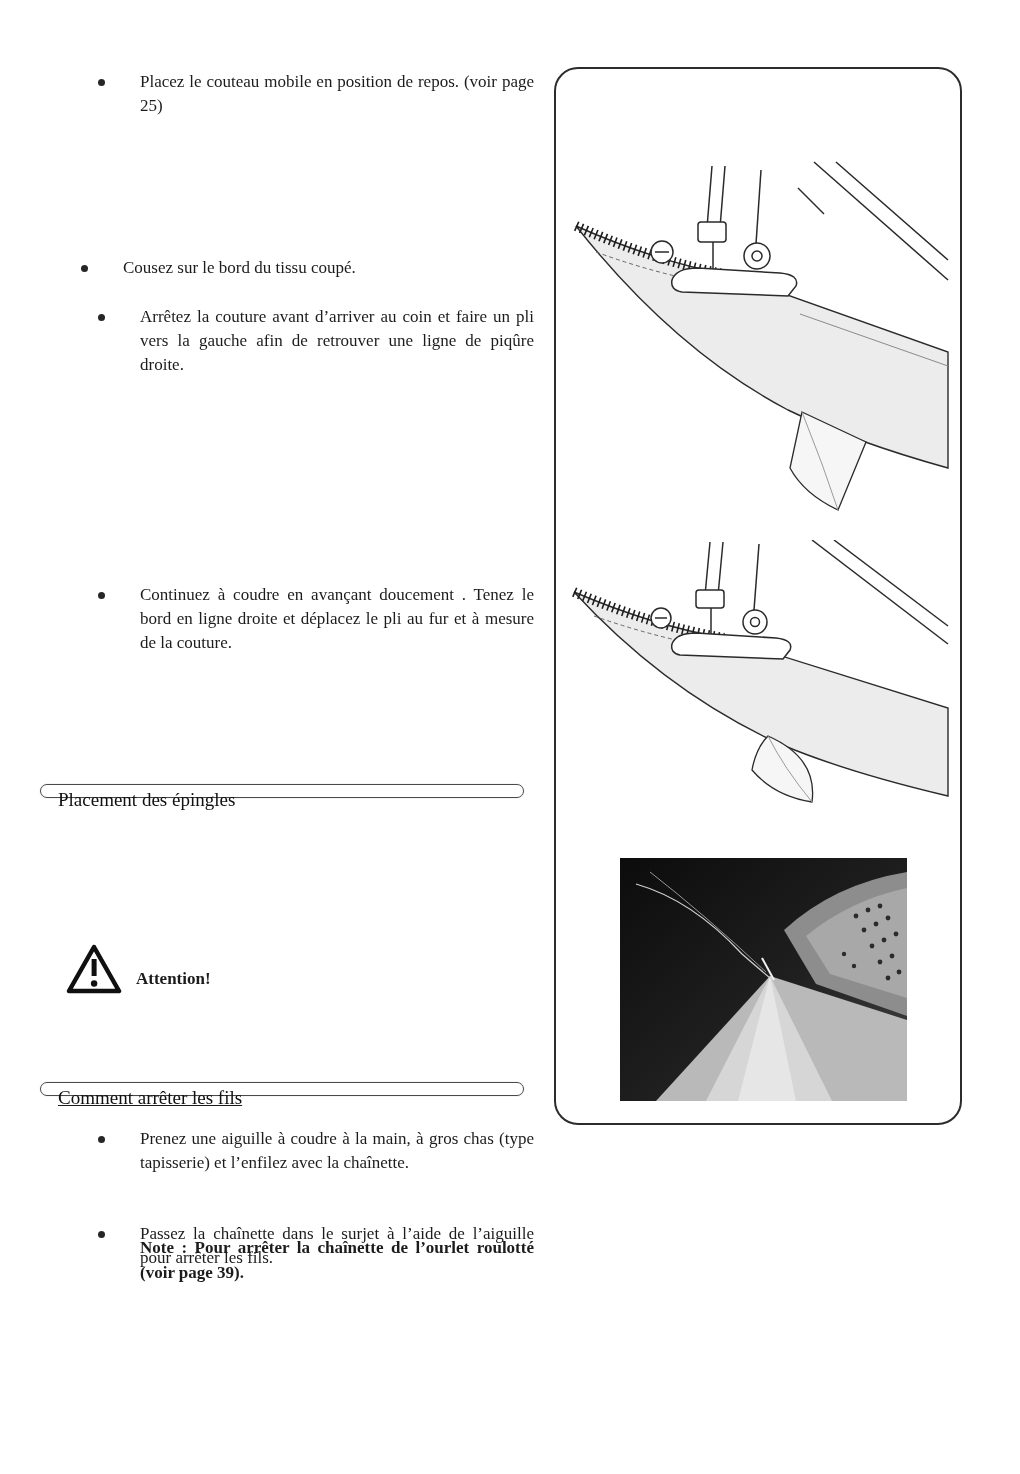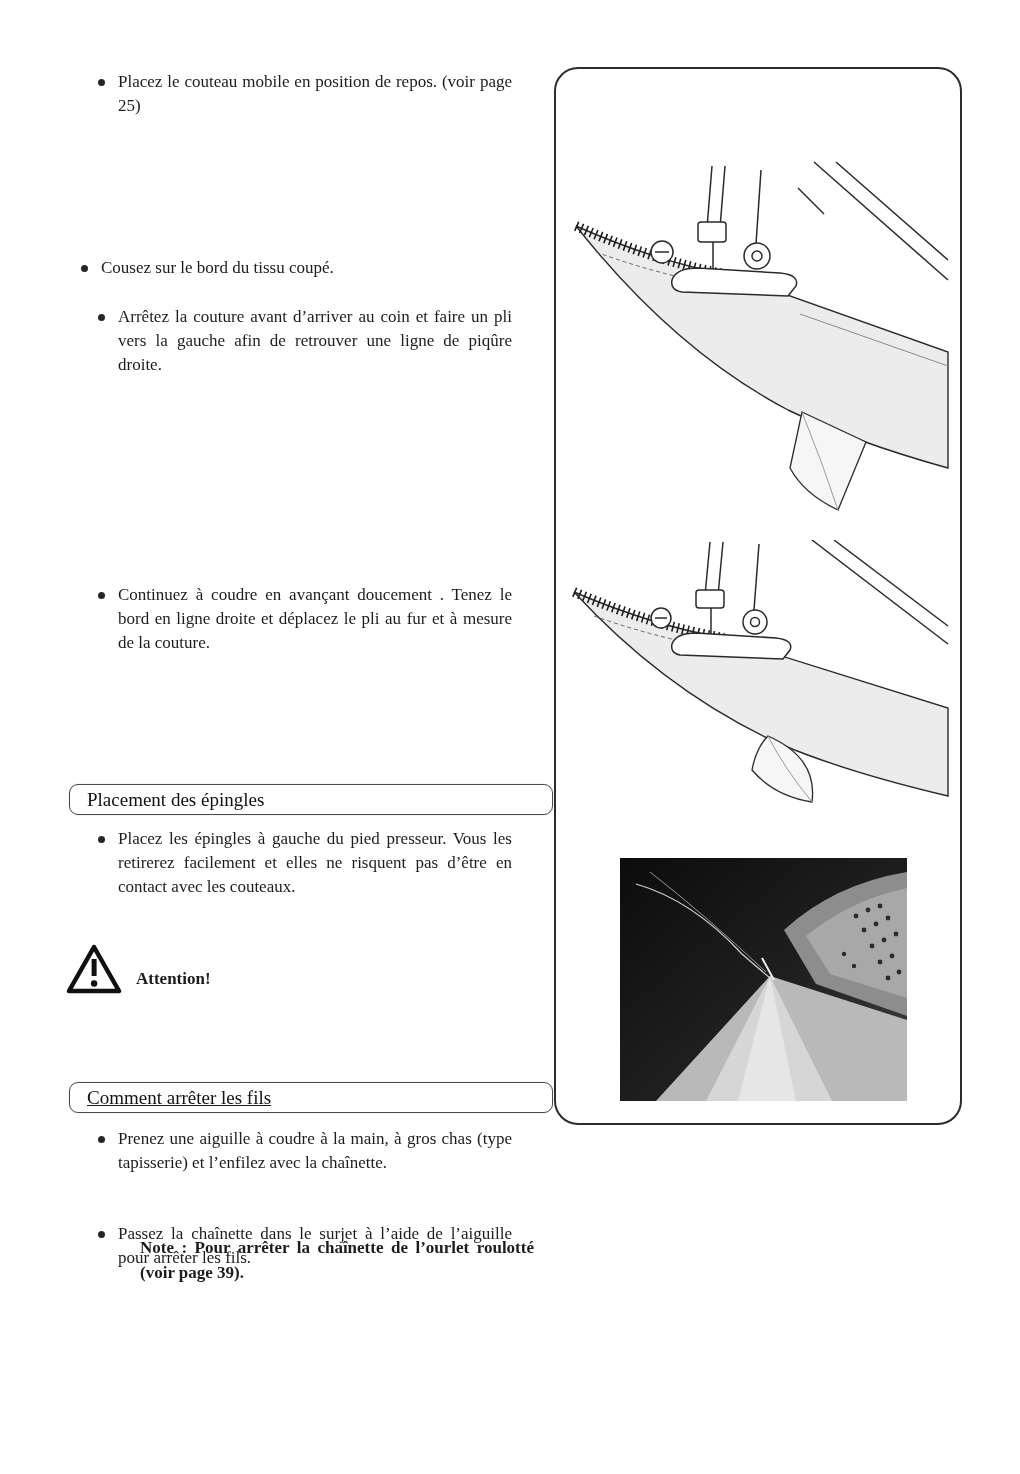--- a/index.html
+++ b/index.html
@@ -17,31 +17,31 @@
     width:436px;
   }
   .bullet .dot {
     position:absolute;
     left:0; top:9px;
     width:7px; height:7px;
     border-radius:50%;
     background:#262626;
   }
   .bullet .txt {
-    margin-left:20px;
+    margin-left:42px;
     width:394px;
     font-size:17px;
     line-height:24px;
     text-align:justify;
   }
   .section-box {
     position:absolute;
-    left:69px;
+    left:40px;
     width:484px;
-    height:31px;
+    height:14px;
     border:1px solid #4a4a4a;
     border-radius:9px;
     background:#fff;
     box-shadow:0 0 0 1px rgba(0,0,0,0.04);
   }
   .section-box .t {
     font-size:19px;
     line-height:29px;
     padding-left:17px;
     color:#111;
@@ -117,24 +117,20 @@
 
   <div class="bullet" style="left:98px; top:305px;">
     <span class="dot"></span>
     <div class="txt">Arrêtez la couture avant d’arriver au coin et faire un pli vers la gauche afin de retrouver une ligne de piqûre droite.</div>
   </div>
 
   <div class="section-box" style="top:784px;">
     <div class="t">Placement des épingles</div>
   </div>
 
-  <div class="bullet" style="left:98px; top:827px;">
-    <span class="dot"></span>
-    <div class="txt">Placez les épingles à gauche du pied presseur. Vous les retirerez facilement et elles ne risquent pas d’être  en contact avec les couteaux.</div>
-  </div>
 
   <div class="warning">
     <span class="tri">
       <svg viewBox="0 0 56 50" width="56" height="50">
         <path d="M28 3 L53 47 L3 47 Z" fill="none" stroke="#101010" stroke-width="4.5" stroke-linejoin="round"></path>
         <rect x="25.6" y="15" width="5" height="17" fill="#101010"></rect>
         <circle cx="28.1" cy="39.5" r="3.2" fill="#101010"></circle>
       </svg>
     </span>
     <div class="wtxt">

